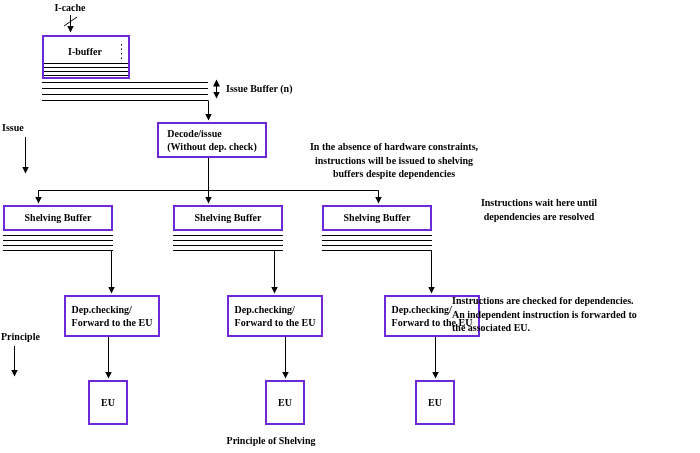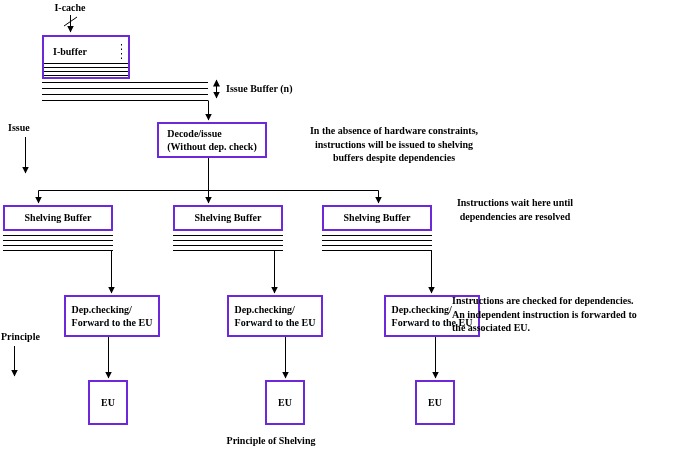--- a/index.html
+++ b/index.html
@@ -100,38 +100,38 @@
     <g>
       <line x1="14.5" y1="346" x2="14.5" y2="376" marker-end="url(#ah)"></line>
     </g>
 
   </g>
 </svg>
 
 <div class="abs lbl center" style="left:48px;top:1px;width:44px;">I-cache</div>
 
 <div class="abs box" style="left:42px;top:35px;width:88px;height:44px;"></div>
-<div class="abs lbl" style="left:53px;top:45px;">I-buffer</div>
+<div class="abs lbl" style="left:68px;top:45px;">I-buffer</div>
 
 <div class="abs lbl" style="left:226px;top:82px;">Issue Buffer (n)</div>
 
-<div class="abs lbl" style="left:8px;top:121px;">Issue</div>
+<div class="abs lbl" style="left:2px;top:121px;">Issue</div>
 
 <div class="abs box" style="left:157px;top:122px;width:110px;height:36px;">Decode/issue
 (Without dep. check)</div>
 
-<div class="abs lbl center" style="left:287px;top:124px;width:214px;">In the absence of hardware constraints,
+<div class="abs lbl center" style="left:287px;top:140px;width:214px;">In the absence of hardware constraints,
 instructions will be issued to shelving
 buffers despite dependencies</div>
 
 <div class="abs box" style="left:3px;top:205px;width:110px;height:26px;">Shelving Buffer</div>
 <div class="abs box" style="left:173px;top:205px;width:110px;height:26px;">Shelving Buffer</div>
 <div class="abs box" style="left:322px;top:205px;width:110px;height:26px;">Shelving Buffer</div>
 
-<div class="abs lbl center" style="left:436px;top:196px;width:158px;">Instructions wait here until
+<div class="abs lbl center" style="left:460px;top:196px;width:158px;">Instructions wait here until
 dependencies are resolved</div>
 
 <div class="abs box" style="left:64px;top:295px;width:96px;height:42px;">Dep.checking/
 Forward to the EU</div>
 <div class="abs box" style="left:227px;top:295px;width:96px;height:42px;">Dep.checking/
 Forward to the EU</div>
 <div class="abs box" style="left:384px;top:295px;width:96px;height:42px;">Dep.checking/
 Forward to the EU</div>
 
 <div class="abs lbl right" style="left:452px;top:294px;width:246px;">Instructions are checked for dependencies.

